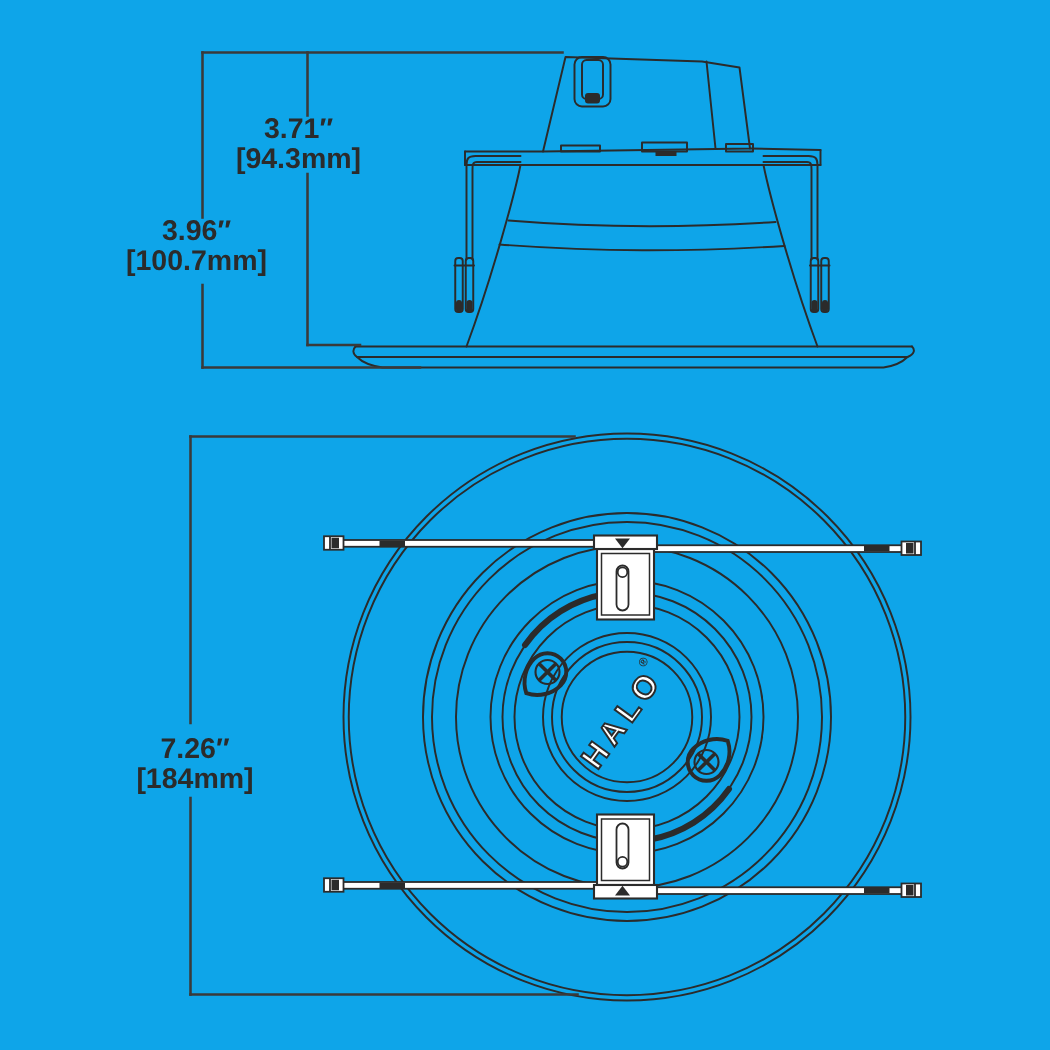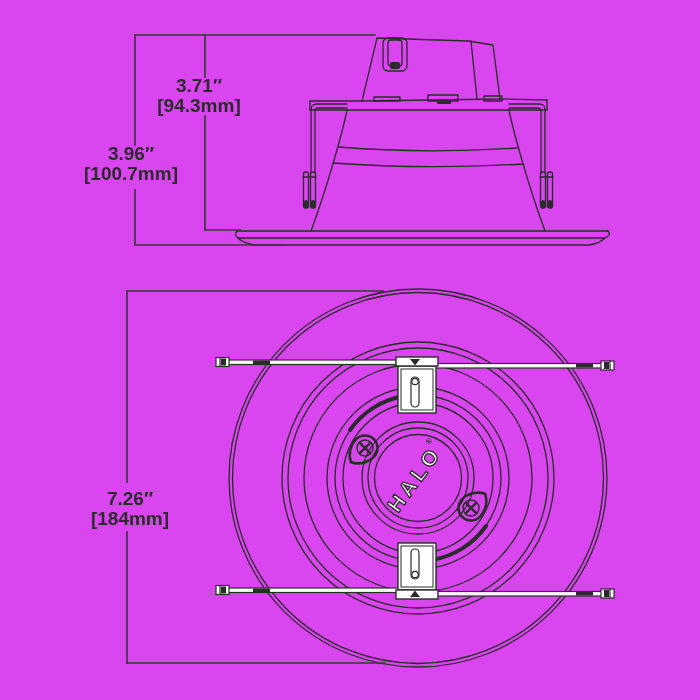--- a/index.html
+++ b/index.html
@@ -1,19 +1,19 @@
 <!DOCTYPE html>
 <html><head>
 <meta charset="utf-8">
 <style>
   html,body{margin:0;padding:0;background:#ffffff;}
   .stage{
     position:relative;
     width:700px;height:700px;
-    background:#d946ef;
+    background:#0ea5e9;
     font-family:"Liberation Sans", sans-serif;
     overflow:hidden;
   }
   svg{display:block;}
   .dim-label{
     font-family:"Liberation Sans", sans-serif;
     font-weight:bold;
     font-size:19px;
     fill:#2b2b2b;
   }

